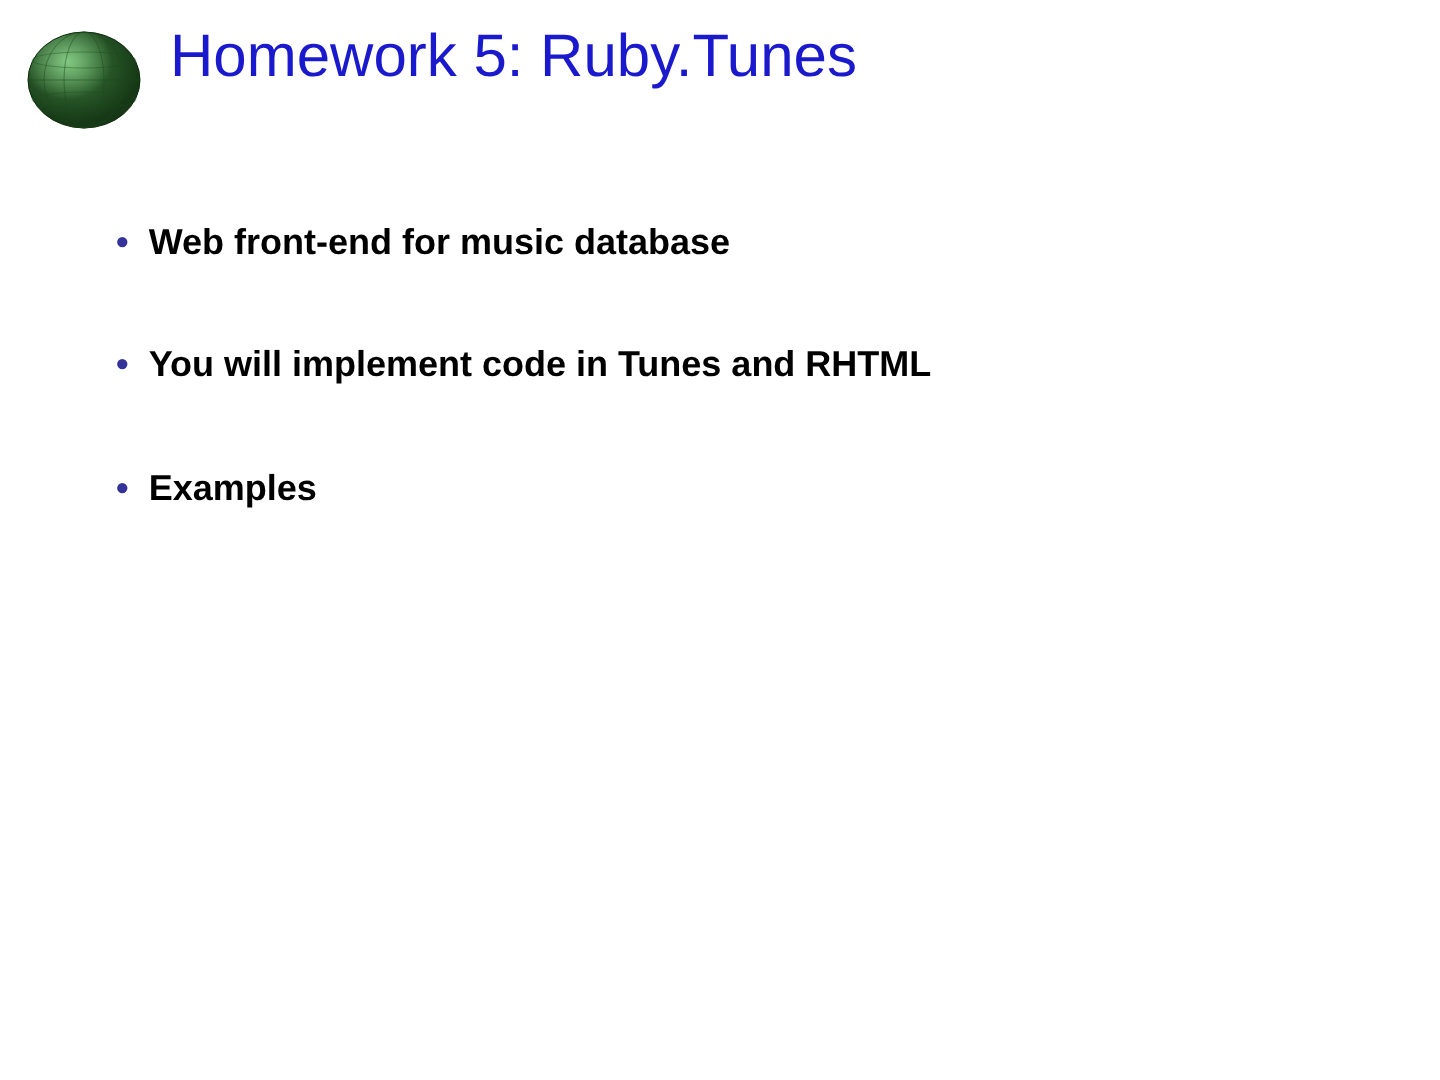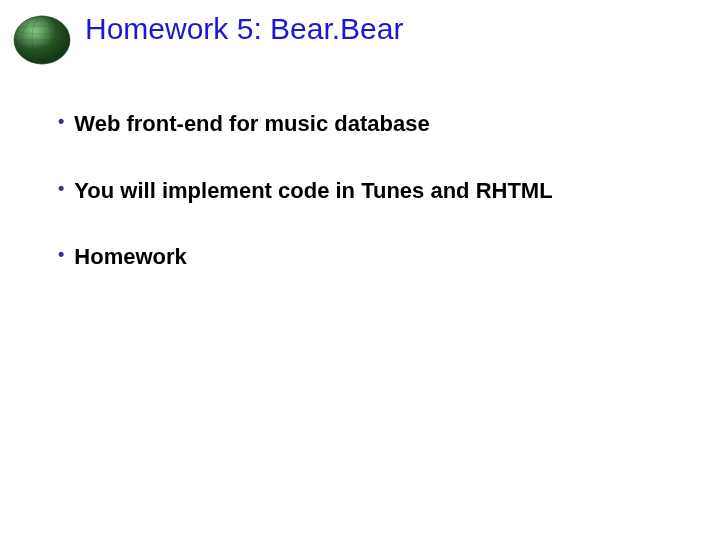--- a/index.html
+++ b/index.html
@@ -42,21 +42,21 @@
       margin-bottom: 38px;
     }
     .bullet {
       color: #333399;
       font-size: 18px;
       margin-right: 10px;
       line-height: 1.3;
       font-weight: bold;
     }
     .bullet-text {
-      font-size: 22px;
+      font-size: 18px;
       font-weight: bold;
       color: #000000;
       line-height: 1.3;
     }
   </style>
 </head>
 <body>
 
 <div class="globe-icon">
   <svg width="60" height="60" viewBox="0 0 60 60">
@@ -75,28 +75,28 @@
     <ellipse cx="30" cy="30" rx="28" ry="24" fill="url(#highlight)"></ellipse>
     <ellipse cx="30" cy="30" rx="28" ry="24" fill="none" stroke="#0a2a0a" stroke-width="0.5"></ellipse>
     <ellipse cx="30" cy="30" rx="20" ry="24" fill="none" stroke="#1a4a1a" stroke-width="0.5" opacity="0.5"></ellipse>
     <ellipse cx="30" cy="30" rx="10" ry="24" fill="none" stroke="#1a4a1a" stroke-width="0.5" opacity="0.5"></ellipse>
     <line x1="2" y1="30" x2="58" y2="30" stroke="#1a4a1a" stroke-width="0.5" opacity="0.5"></line>
     <ellipse cx="30" cy="20" rx="26" ry="4" fill="none" stroke="#1a4a1a" stroke-width="0.5" opacity="0.4"></ellipse>
     <ellipse cx="30" cy="40" rx="26" ry="4" fill="none" stroke="#1a4a1a" stroke-width="0.5" opacity="0.4"></ellipse>
   </svg>
 </div>
 
-<div class="title">Homework 5: Bear.Bear</div>
+<div class="title">Homework 5: Ruby.Tunes</div>
 
 <div class="content">
   <div class="bullet-item">
     <span class="bullet">•</span>
     <span class="bullet-text">Web front-end for music database</span>
   </div>
   <div class="bullet-item">
     <span class="bullet">•</span>
     <span class="bullet-text">You will implement code in Tunes and RHTML</span>
   </div>
   <div class="bullet-item">
     <span class="bullet">•</span>
-    <span class="bullet-text">Homework</span>
+    <span class="bullet-text">Examples</span>
   </div>
 </div>
 
 </body></html>

